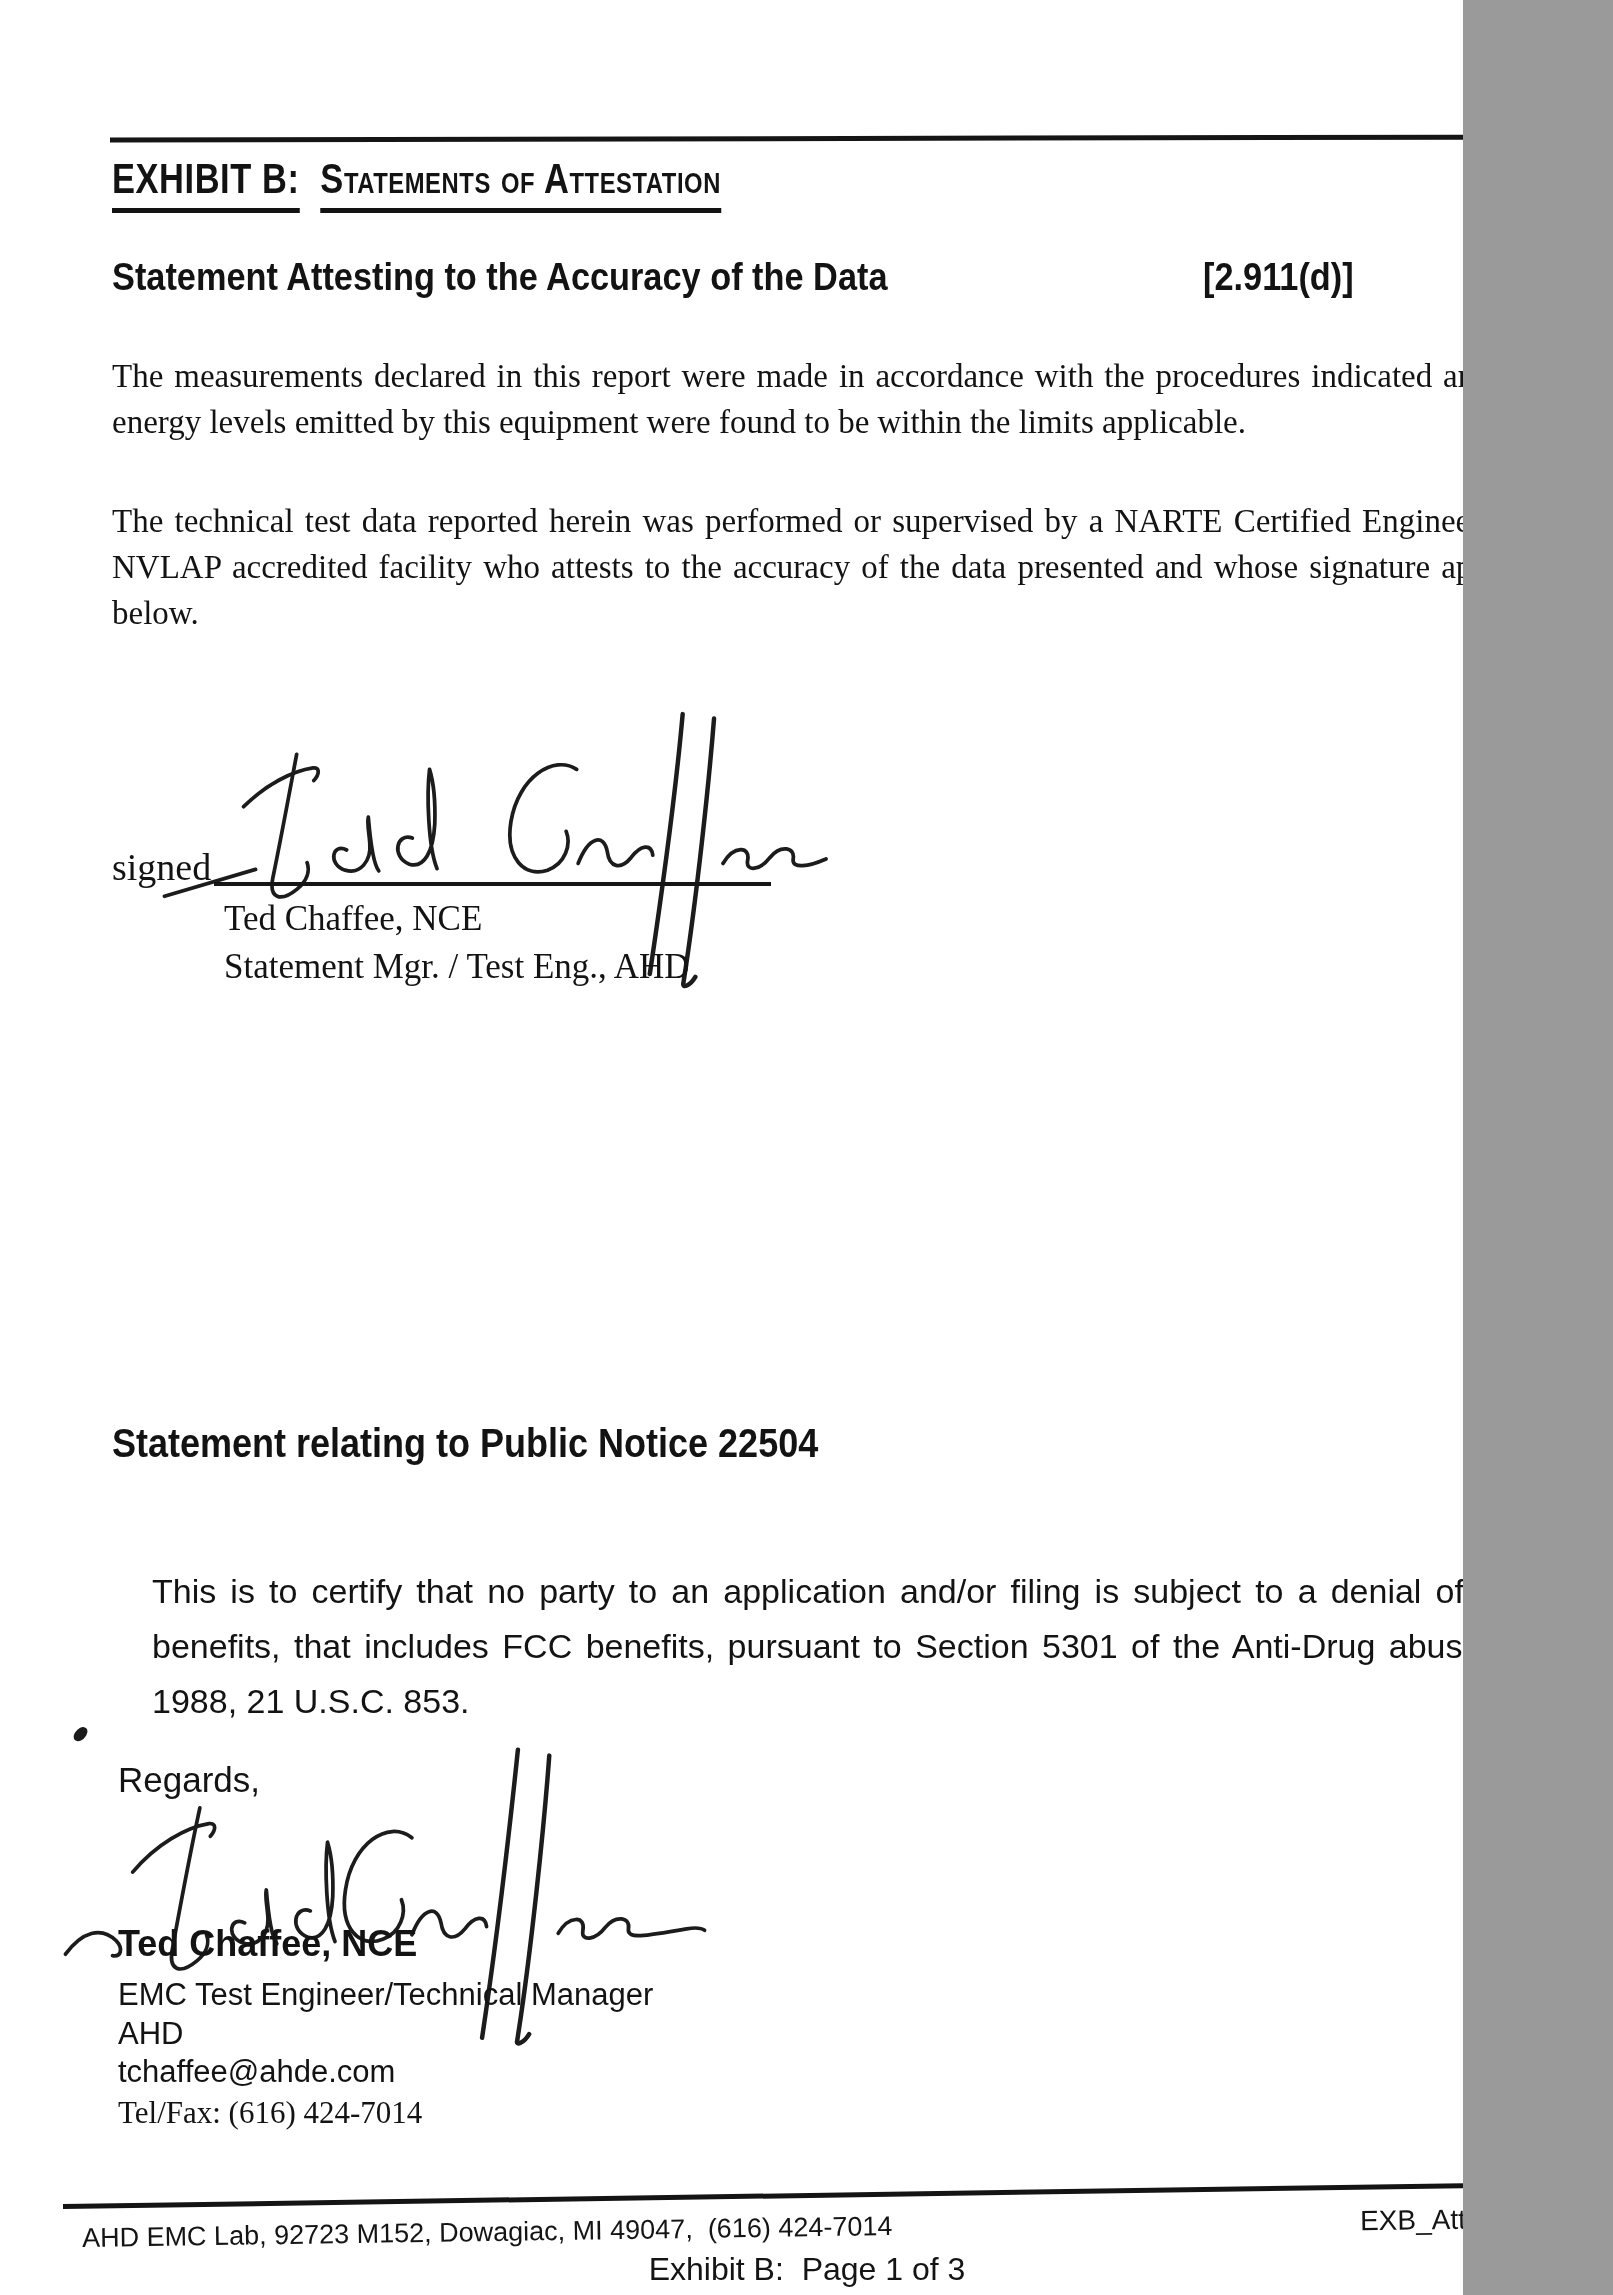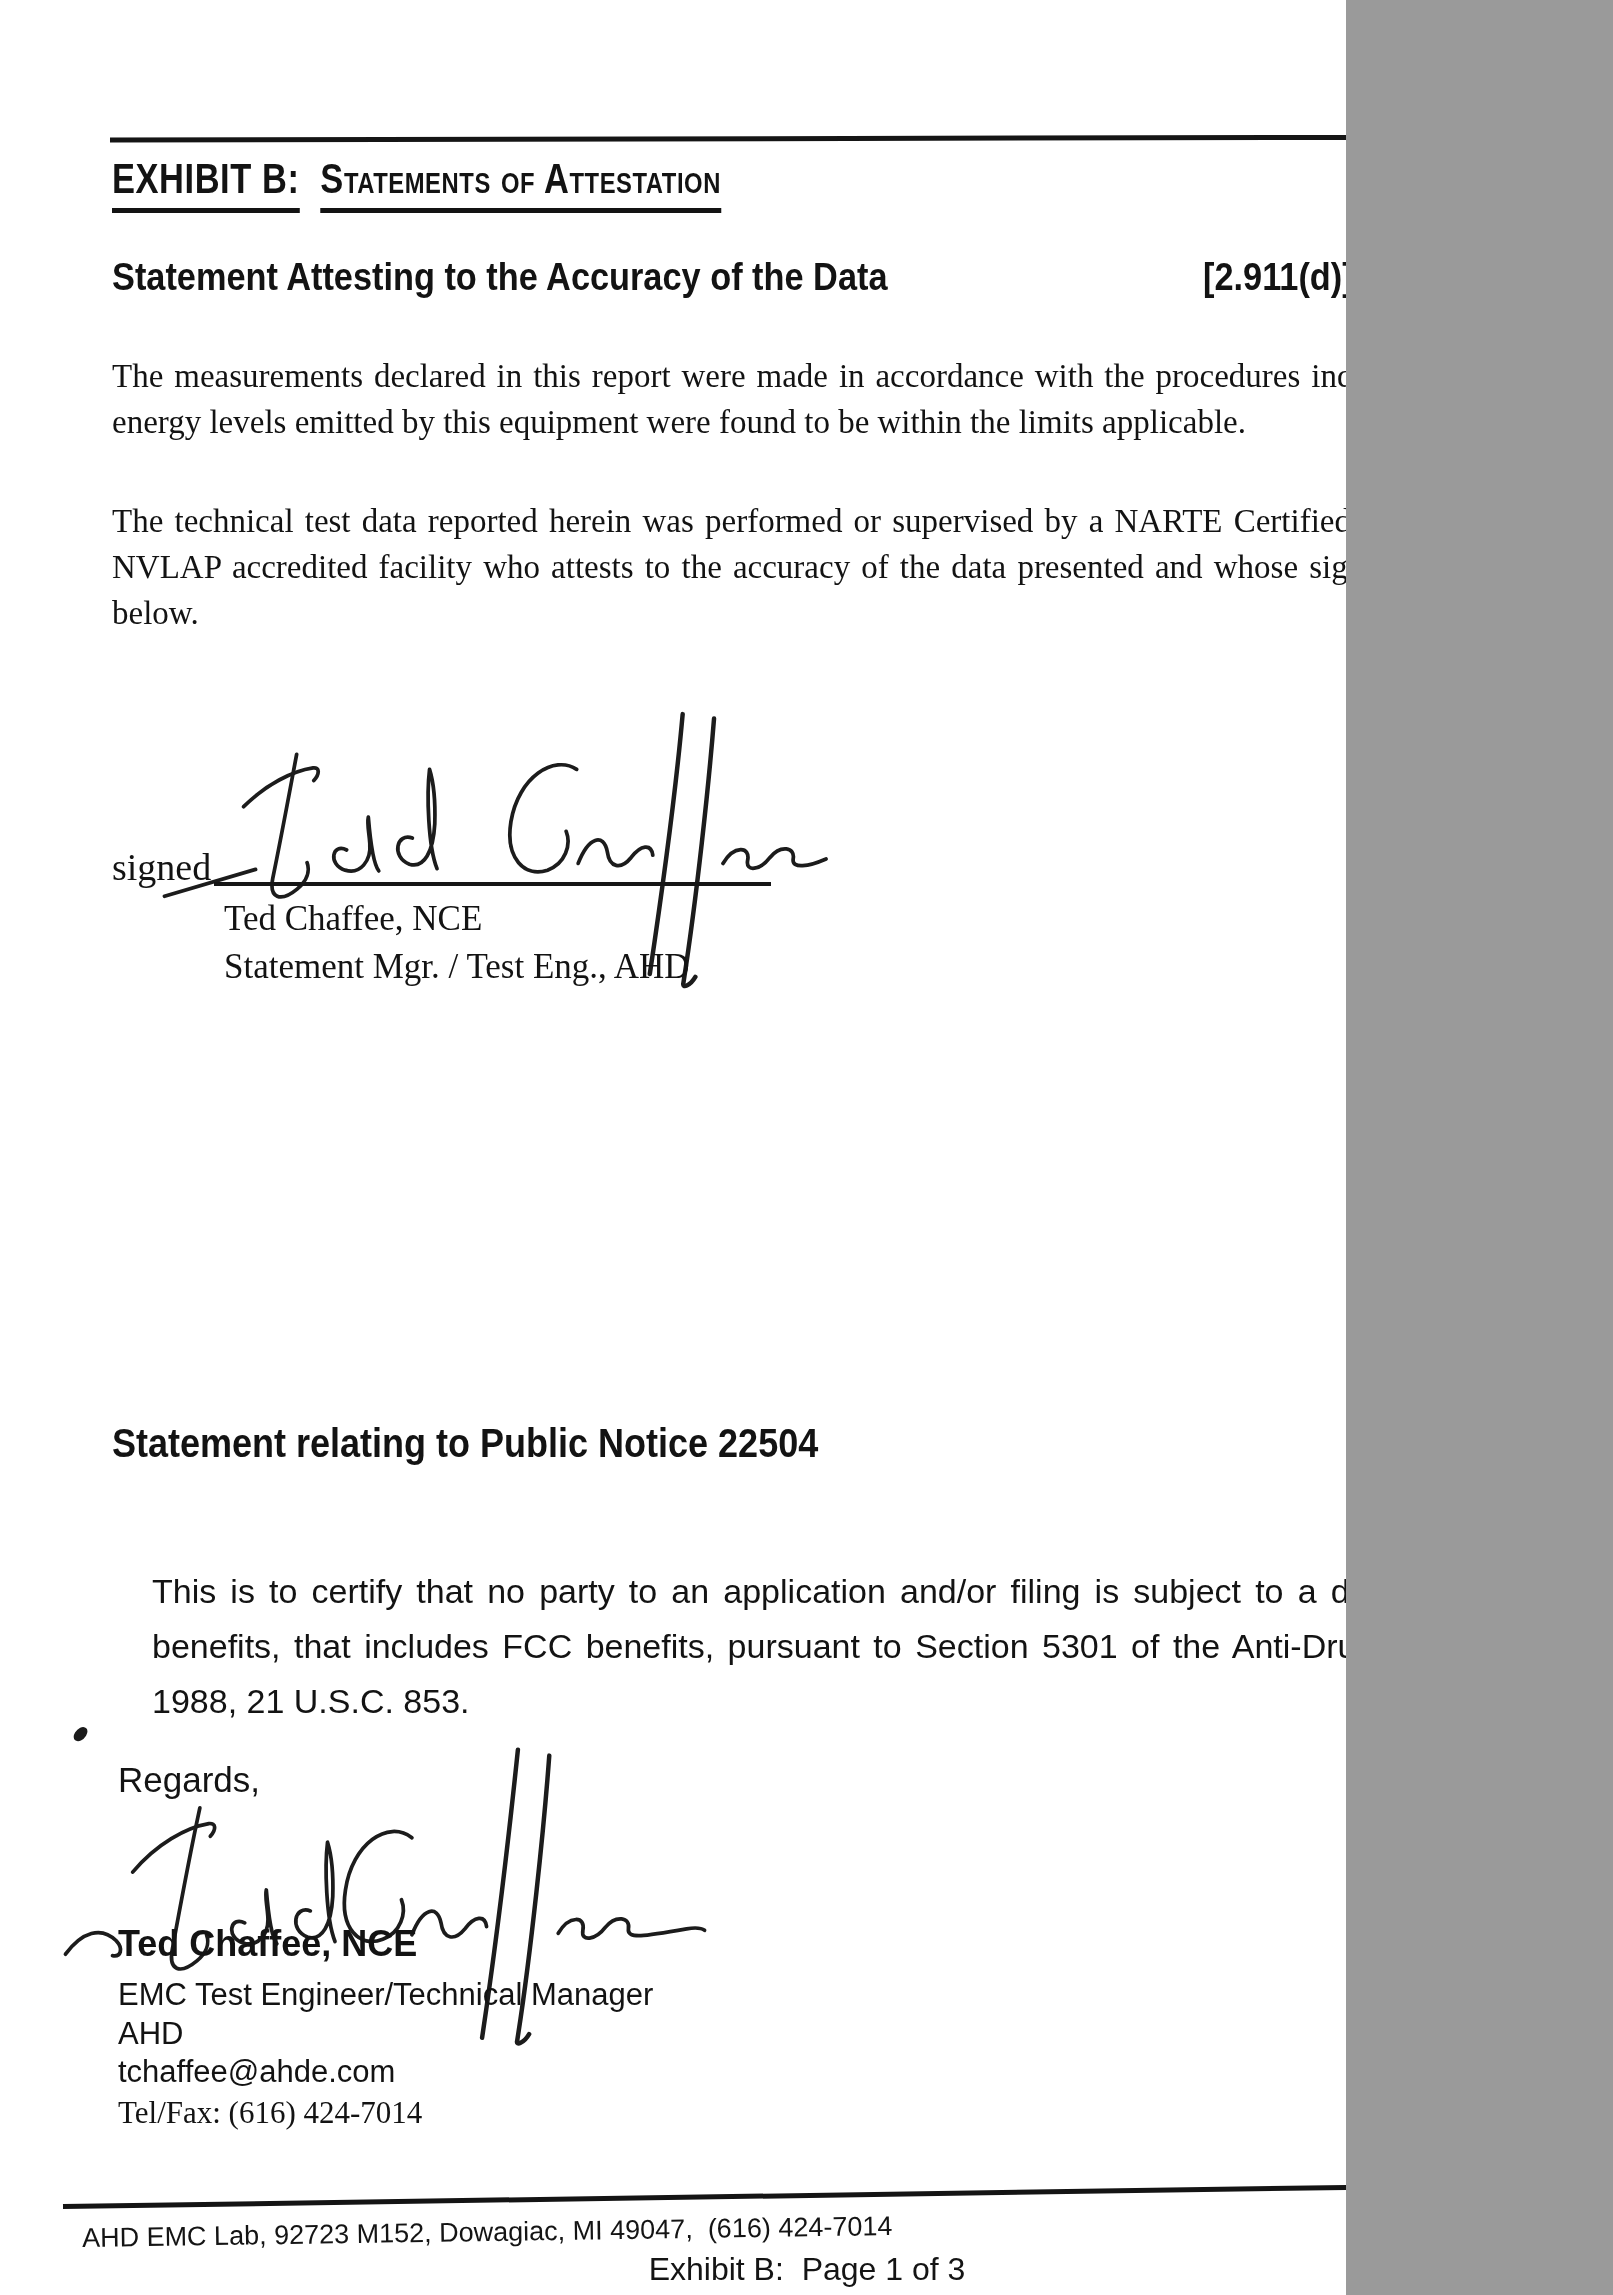--- a/index.html
+++ b/index.html
@@ -1,18 +1,18 @@
 <!DOCTYPE html>
 <html style="font-size:12px"><head>
 <meta charset="utf-8">
 <style>
   html, body { margin: 0; padding: 0; background: #9a9a9a; }
   .page {
     position: relative;
-    width: 1346px;
+    width: 1463px;
     height: 2295px;
     background: #ffffff;
     overflow: hidden;
     color: #161616;
   }
   .abs { position: absolute; }
 
   
   .top-rule {
     left: 110px; top: 136px; width: 1432px; height: 4.5px;

